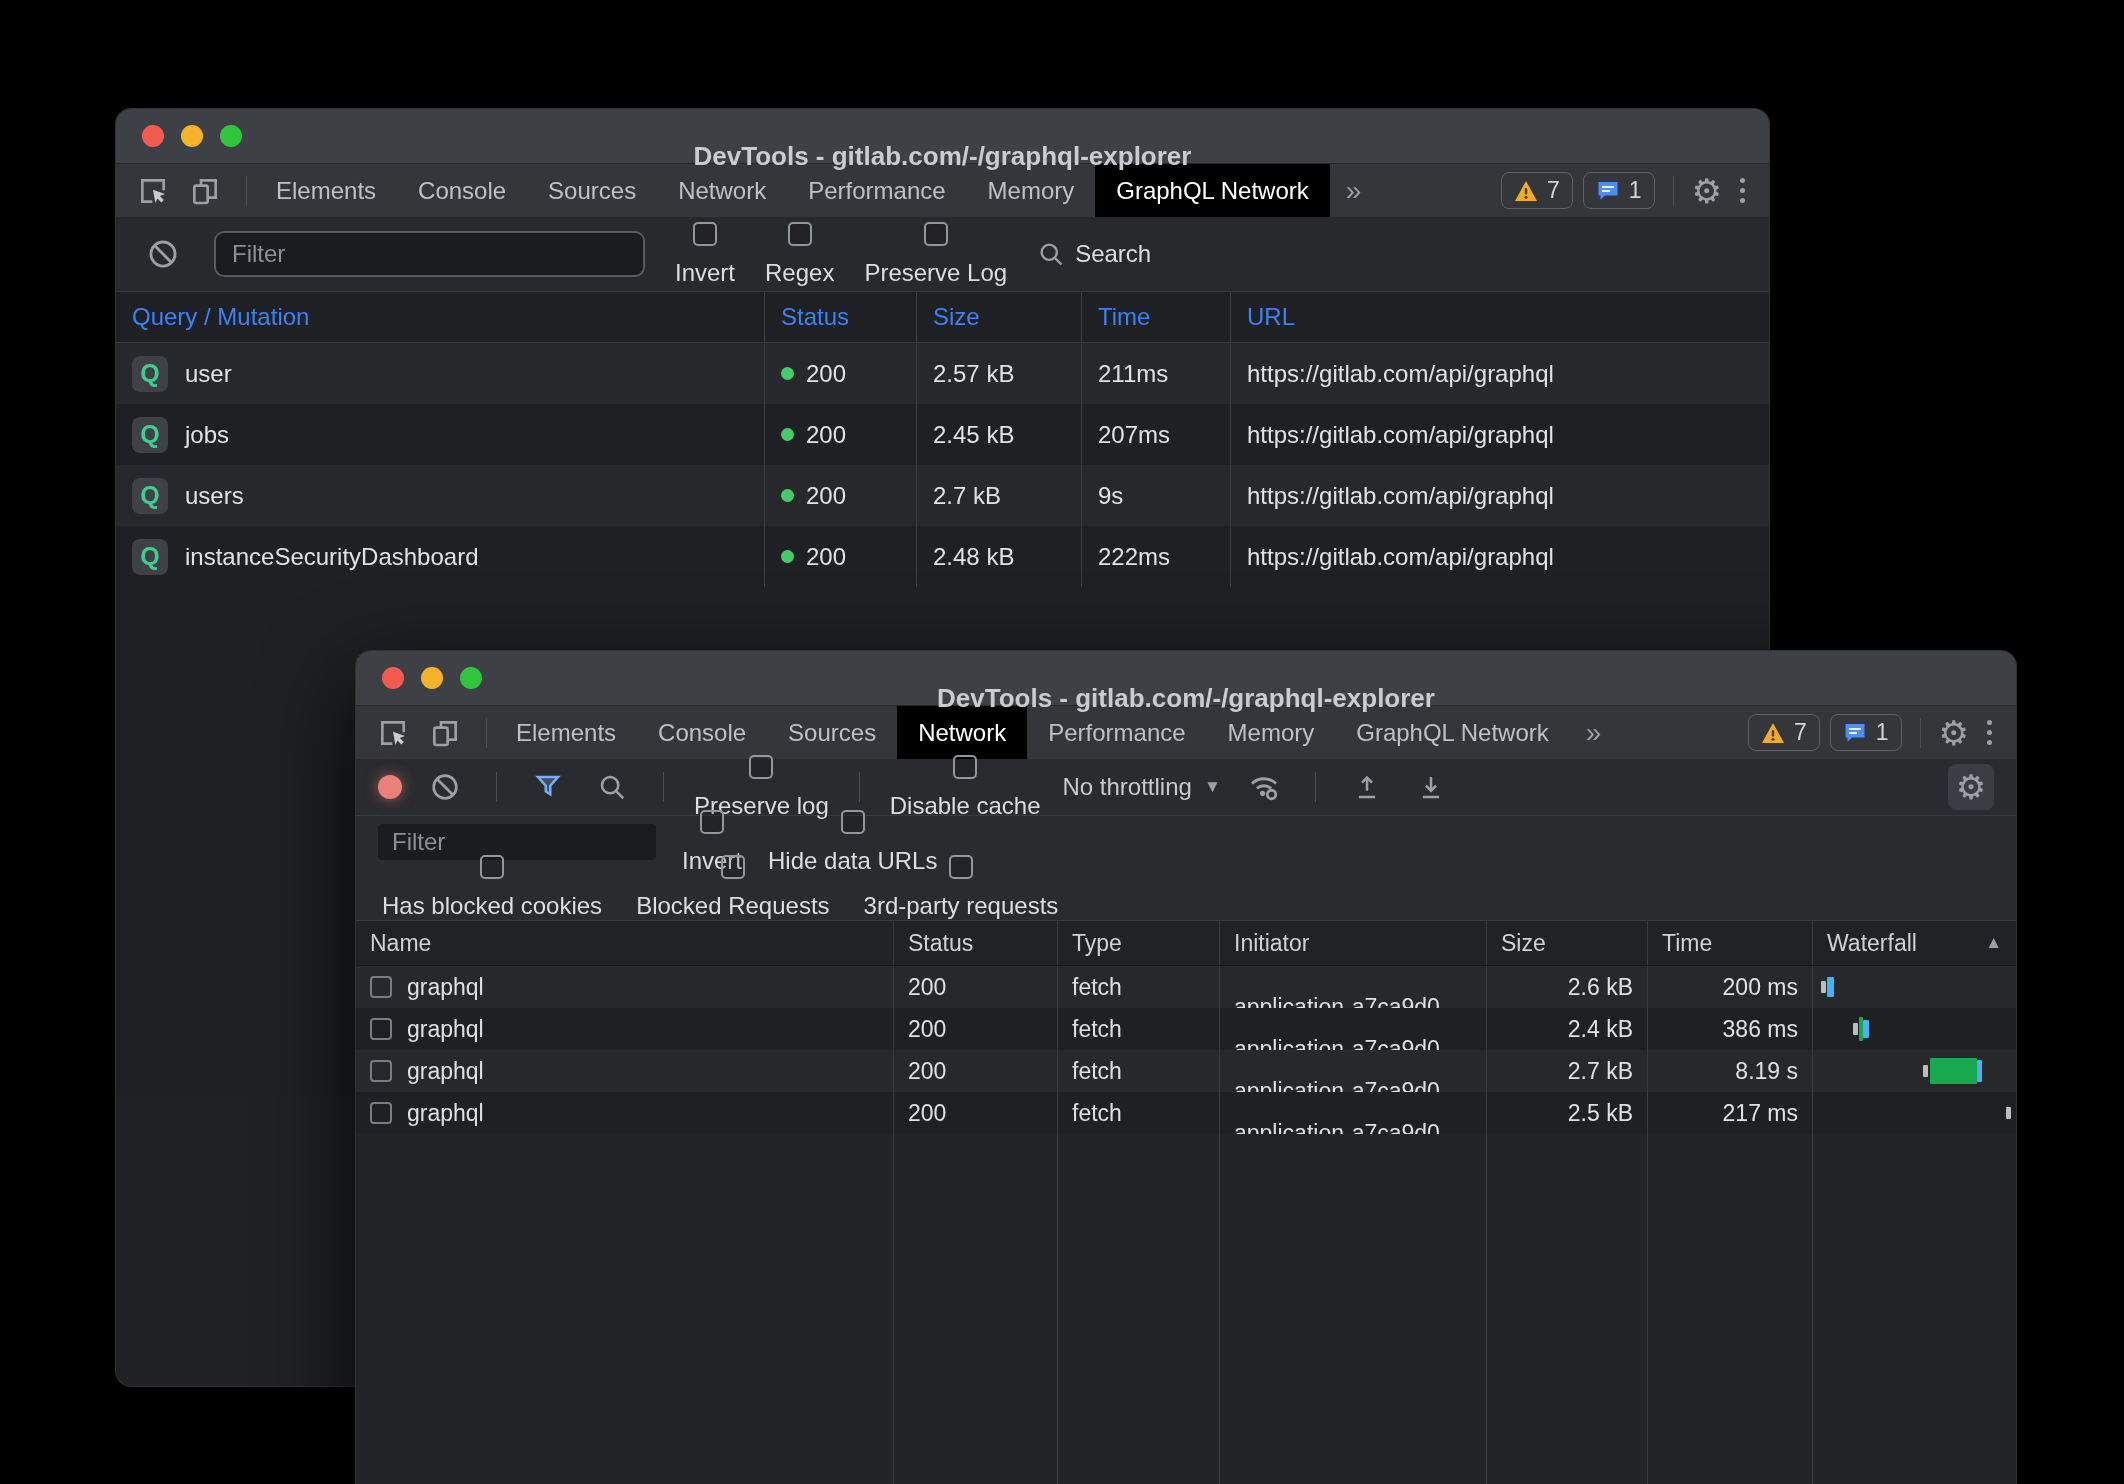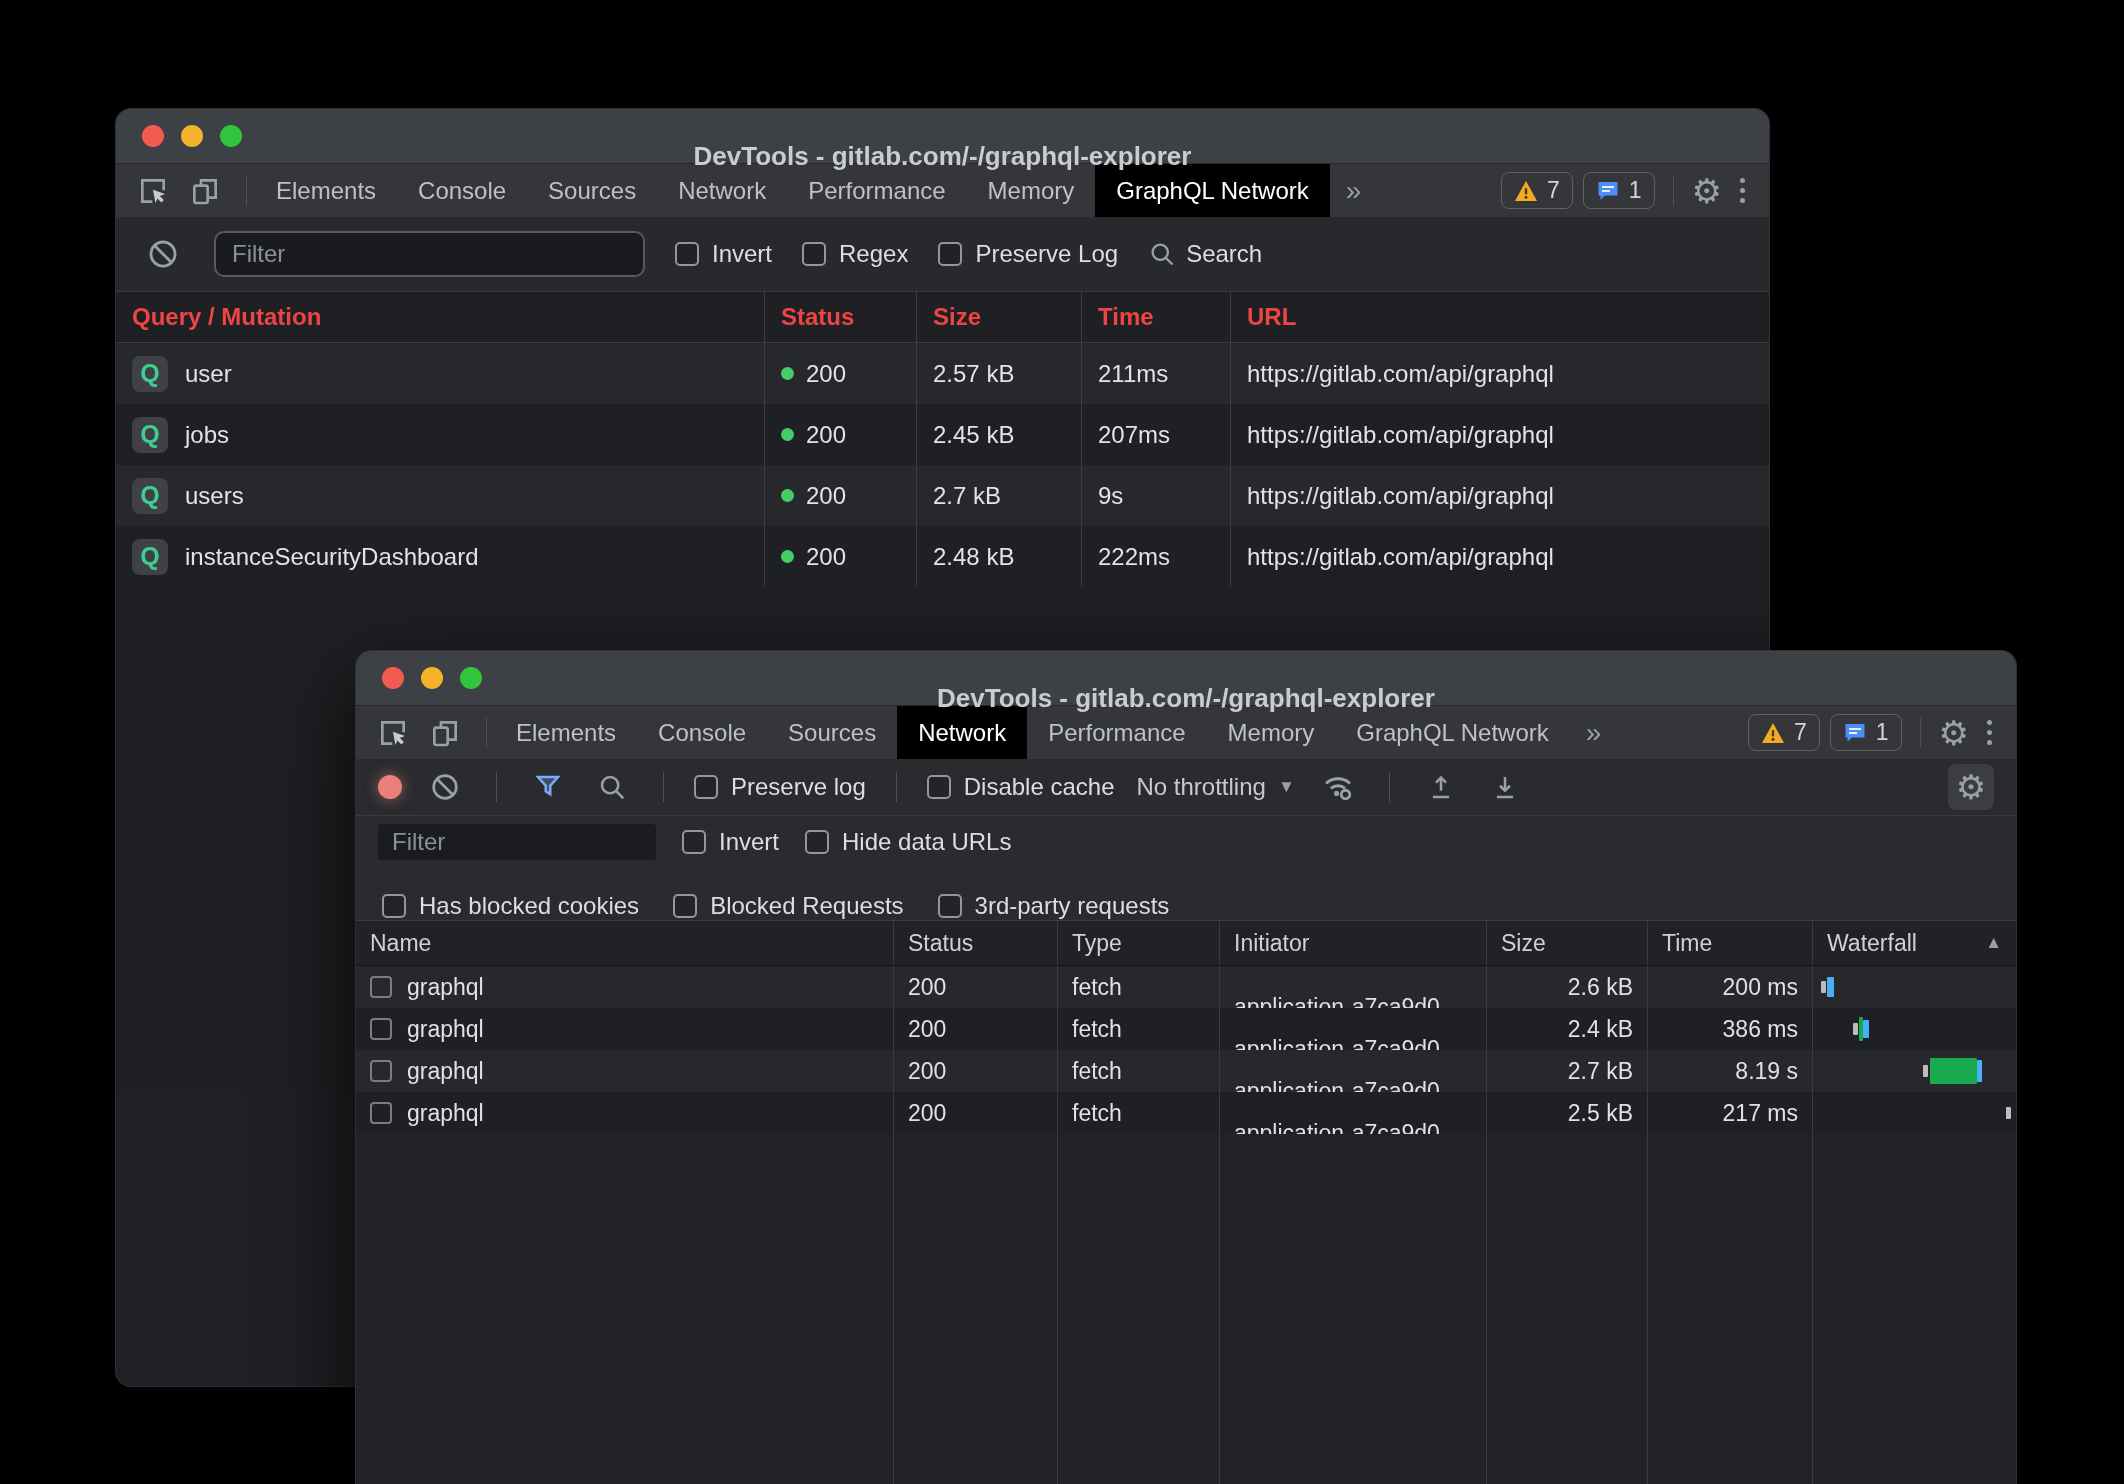--- a/index.html
+++ b/index.html
@@ -33,27 +33,27 @@
   .gear{font-family:"DejaVu Sans",sans-serif;font-size:34px;color:#9aa0a6;line-height:1;}
   .kebab{display:flex;flex-direction:column;gap:5px;padding:0 8px;}
   .kebab i{width:5px;height:5px;border-radius:50%;background:#9aa0a6;}
 
   
   .gql-toolbar{height:74px;background:#28292d;display:flex;align-items:center;gap:30px;
                padding:0 26px;border-bottom:1px solid #3a3b3f;}
   .filter-input{width:395px;height:42px;background:#1a1b1e;border:2px solid #595a5f;border-radius:10px;
                 color:#dadce0;font-size:24px;padding:0 16px;outline:none;font-family:"Liberation Sans",sans-serif;}
   .filter-input::placeholder{color:#8b9095;}
-  .cb-label{display:flex;align-items:center;gap:13px;color:#dcdee1;font-size:24px;white-space:nowrap;}
+  .cb-label{display:flex;align-items:center;gap:13px;color:#dcdee1;font-size:24px;white-space:nowrap;flex-direction:column;}
   .checkbox{width:20px;height:20px;border:2px solid #93979c;border-radius:5px;background:rgba(0,0,0,.15);flex:none;}
   .search-group{display:flex;align-items:center;gap:10px;color:#dcdee1;font-size:24px;}
 
   .gql-grid{display:grid;grid-template-columns:649px 152px 165px 149px 538px;}
-  .gql-header{height:50px;background:#1f2023;border-bottom:1px solid #3a3b3f;color:#ef4444;
-              font-weight:700;font-size:24px;}
+  .gql-header{height:50px;background:#1f2023;border-bottom:1px solid #3a3b3f;color:#3b82f6;
+              font-weight:400;font-size:24px;}
   .gql-header>div, .gql-row>div{display:flex;align-items:center;padding:0 16px;
               border-right:1px solid #3c3d41;overflow:hidden;white-space:nowrap;}
   .gql-header>div:last-child, .gql-row>div:last-child{border-right:none;}
   .gql-row{height:61px;font-size:24px;color:#e2e3e6;}
   .gql-row.odd{background:#27282c;} .gql-row.even{background:#1f2023;}
   .q-badge{width:36px;height:36px;border-radius:8px;background:#3f4146;color:#3ecf8e;font-weight:700;
            display:flex;align-items:center;justify-content:center;font-size:25px;margin-right:17px;flex:none;}
   .status-dot{width:13px;height:13px;border-radius:50%;background:#45cc6a;margin-right:12px;flex:none;}
   .gql-rest{height:508px;background:#1f2023;}
 

